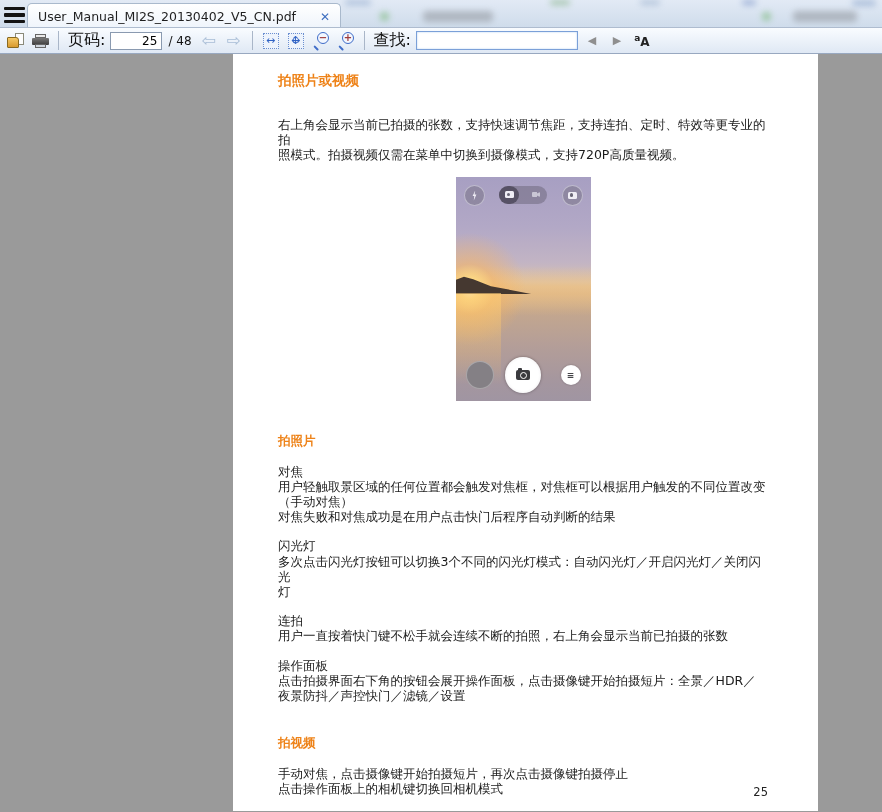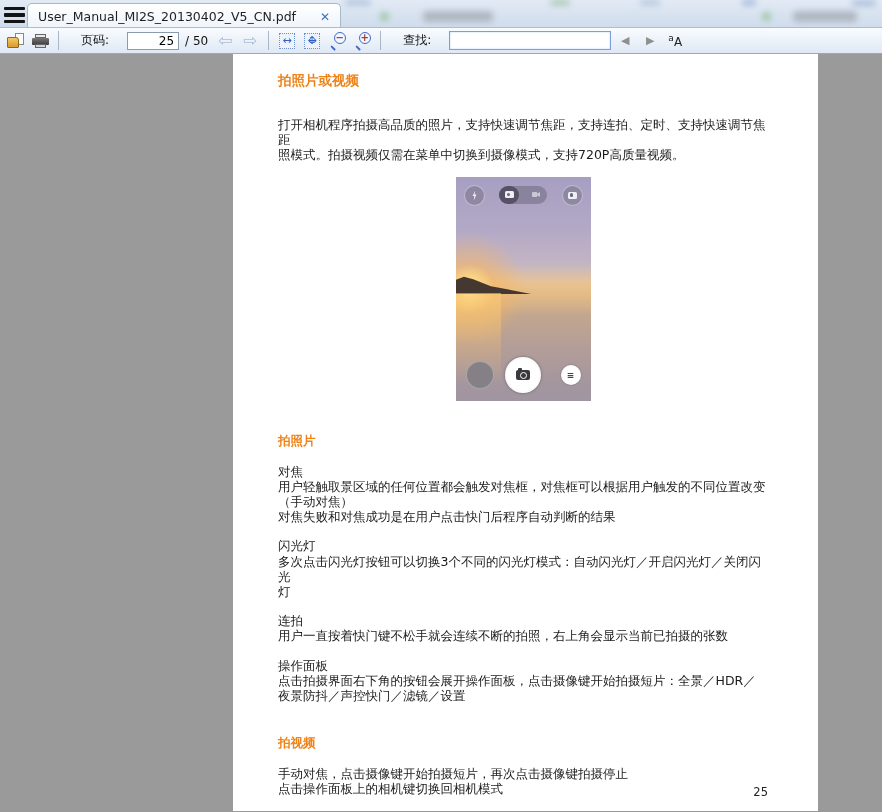--- a/index.html
+++ b/index.html
@@ -33,21 +33,21 @@
 
   
   .toolbar {
     height: 26px; display: flex; align-items: center; gap: 3px;
     background: linear-gradient(#f9fcff, #dfe8f4);
     border-bottom: 1px solid #98a8c0;
     padding: 0 4px; position: relative; z-index: 2;
   }
   .tb-sep { width: 1px; height: 19px; background: #a9b6c8; margin: 0 4px; }
   .tb-btn { display: flex; align-items: center; justify-content: center; height: 22px; min-width: 22px; cursor: pointer; border-radius: 3px; position: relative; }
-  .tb-label { font-size: 12px; color: #111; margin: 0 15px; white-space: nowrap; }
+  .tb-label { font-size: 16px; color: #111; margin: 0 2px; white-space: nowrap; }
   .page-input { width: 52px; height: 18px; border: 1px solid #8a9ab0; font-size: 12px; text-align: right; padding: 0 4px 0 2px; font-family: inherit; }
   .page-total { font-size: 12px; color: #111; margin: 0 3px; white-space: nowrap; }
   .nav-arrow { font-size: 17px; color: #a8bdd6; line-height: 1; }
   .find-input { width: 162px; height: 19px; border: 1px solid #7ba0d8; box-shadow: 0 0 2px #aecdf0 inset; font-size: 12px; padding: 0 4px; font-family: inherit; }
   .res-arrow { font-size: 11px; color: #8f8f8f; }
 
   
   .ic-open { width: 17px; height: 15px; position: relative; }
   .ic-open .paper { position: absolute; right: 0; top: 0; width: 9px; height: 12px; background: #fdfdfd; border: 1px solid #8a8a7a; }
   .ic-open .folder { position: absolute; left: 0; bottom: 0; width: 12px; height: 11px; background: linear-gradient(#f4c968, #d99a2e); border: 1px solid #8a6a20; border-radius: 1px 3px 1px 1px; }
@@ -57,21 +57,21 @@
   .ic-print .body { position: absolute; left: 0; top: 4px; width: 17px; height: 7px; background: linear-gradient(#777, #3c3c3c); border-radius: 1px; }
   .ic-print .tray { position: absolute; left: 3px; bottom: 0; width: 11px; height: 4px; background: #cfd6de; border: 1px solid #666; }
   
   .ic-fit { width: 16px; height: 16px; border: 1px dotted #6b8fd0; background: #edf3fc; position: relative; }
   .ic-fit span { position: absolute; left: 0; right: 0; top: 50%; transform: translateY(-54%); text-align: center; color: #2f62c4; font-size: 11px; line-height: 1; }
   
   .ic-zoom { width: 17px; height: 17px; position: relative; }
   .ic-zoom .lens { position: absolute; right: 0; top: 0; width: 12px; height: 12px; border: 1.6px solid #3f6cc8; border-radius: 50%; background: #f2f7ff; display: flex; align-items: center; justify-content: center; font-size: 10px; font-weight: bold; color: #a03c3c; line-height: 1; }
   .ic-zoom .handle { position: absolute; left: 1px; bottom: 0; width: 6px; height: 2.4px; background: #3f6cc8; transform: rotate(45deg); border-radius: 1px; }
   
-  .ic-case { font-size: 12px; color: #222; }
+  .ic-case { font-size: 12px; color: #222; font-weight: bold; }
   .ic-case .sup { font-size: 9px; vertical-align: 5px; }
 
   
   .content { position: relative; height: 620px; background: #9a9a9a; }
   .page { position: absolute; left: 233px; top: 0; width: 585px; height: 757px; background: #ffffff; padding: 18px 50px 0 45px; }
   .h1 { color: #ee8319; font-weight: bold; font-size: 13.5px; margin: 0 0 27px 0; }
   .h2 { color: #ee8319; font-weight: bold; font-size: 12.5px; margin: 32px 0 12px 0; }
   .b-para { margin: 14px 0 0 0; }
   .b-para div { font-size: 12.5px; line-height: 15.2px; color: #1b1b1b; }
   .h1 + .b-para { margin-top: 0; }
@@ -146,21 +146,21 @@
     <div class="tb-btn">
       <span class="ic-print">
           <span class="top"></span>
           <span class="body"></span>
           <span class="tray"></span>
         </span>
     </div>
     <div class="tb-sep"></div>
     <span class="tb-label">页码:</span>
     <input class="page-input" value="25" style="">
-    <span class="page-total">/ 50</span>
+    <span class="page-total">/ 48</span>
     <div class="tb-btn">
         <span class="nav-arrow">⇦</span>
       </div>
     <div class="tb-btn">
         <span class="nav-arrow">⇨</span>
       </div>
     <div class="tb-sep"></div>
     <div class="tb-btn">
       <span class="ic-fit">
           <span>↔</span>
@@ -196,21 +196,21 @@
     <div class="tb-btn">
       <span class="ic-case"><span class="sup">a</span><span>A</span></span>
     </div>
   </div>
 
   <div class="content">
     <div class="page">
       <div>
           <div class="h1">拍照片或视频</div>
           <div class="b-para">
-            <div>打开相机程序拍摄高品质的照片，支持快速调节焦距，支持连拍、定时、支持快速调节焦距</div>
+            <div>右上角会显示当前已拍摄的张数，支持快速调节焦距，支持连拍、定时、特效等更专业的拍</div>
             <div>照模式。拍摄视频仅需在菜单中切换到摄像模式，支持720P高质量视频。</div>
           </div>
   <div class="figure">
     <div class="cam">
       <div class="hill"></div>
       <div class="reflect"></div>
       <div class="ctrl-top">
         <div class="cam-round flash">
                   <span class="bolt"></span>
                 </div>

